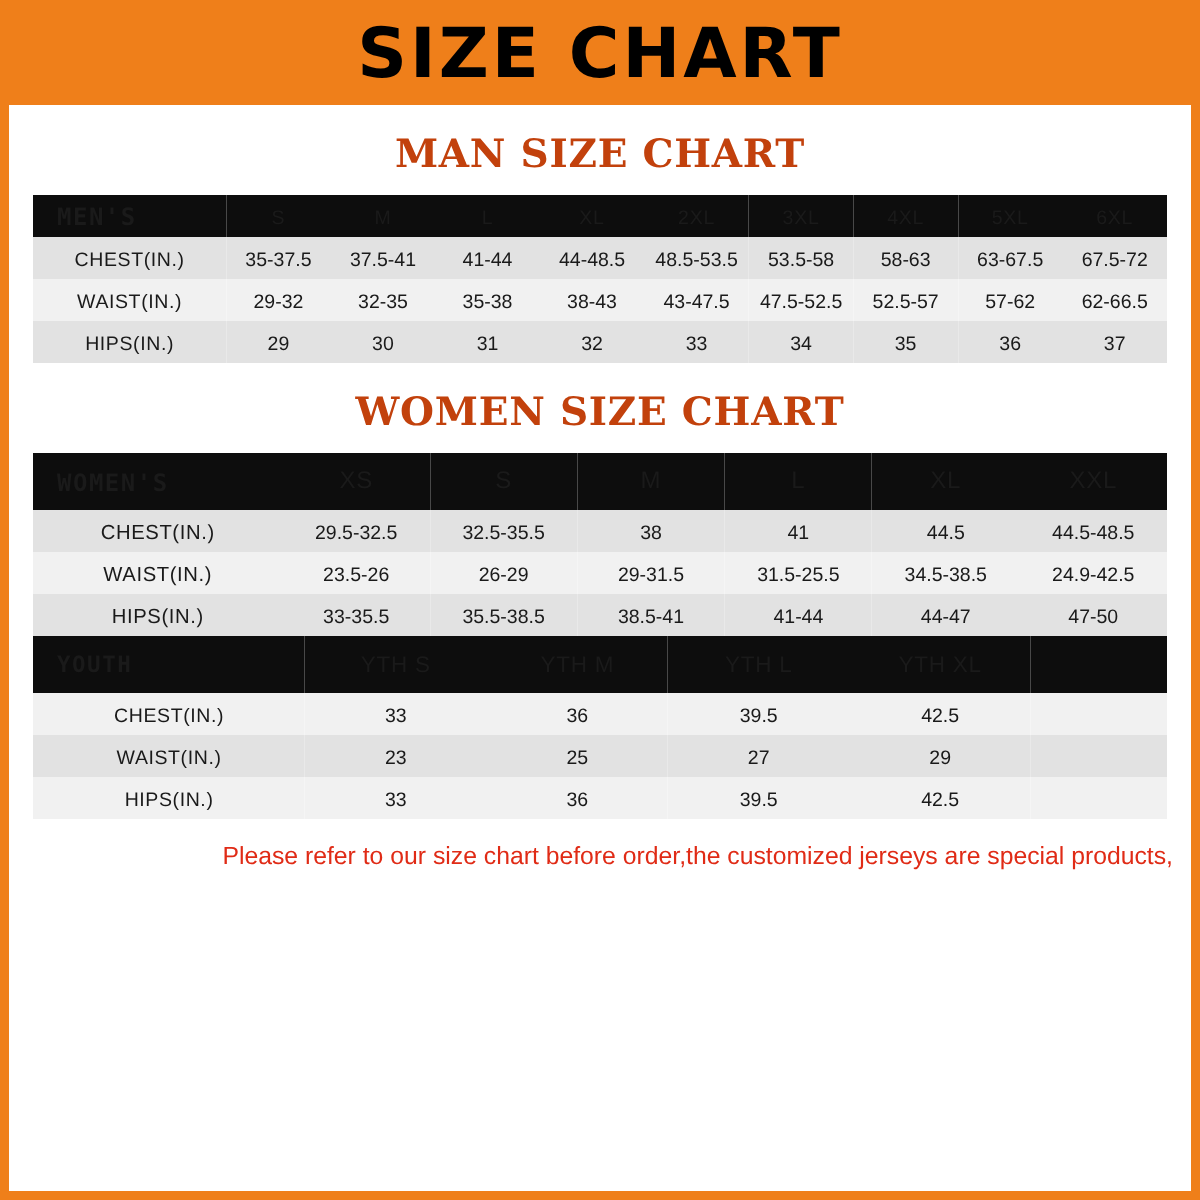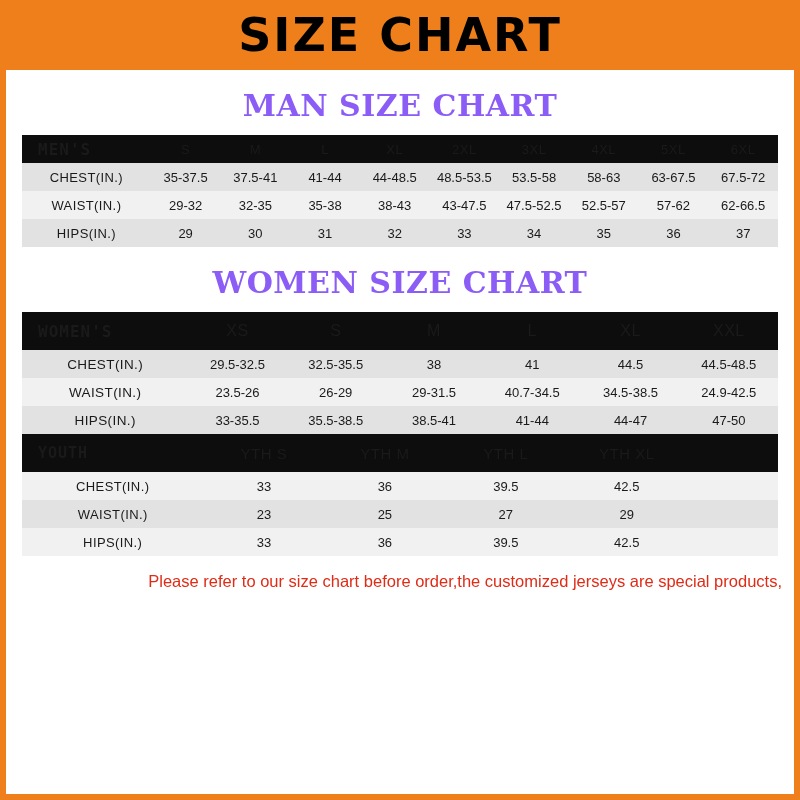--- a/index.html
+++ b/index.html
@@ -39,22 +39,22 @@
     text-align: center;
   }
   
   .section {
     padding: 0 22px;
   }
   .section-title {
     text-align: center;
     font-family: "DejaVu Serif", serif;
     font-weight: bold;
-    font-size: 30px;
-    color: #8b5cf6;
+    font-size: 26px;
+    color: #c2410c;
     letter-spacing: 0.5px;
     margin: 18px 0 12px 0;
   }
   table.size-table {
     width: 100%;
     border-collapse: collapse;
     table-layout: fixed;
     padding-left: 28px;
   }
   table.size-table td, table.size-table th {
@@ -243,21 +243,21 @@
         <td>38</td>
         <td>41</td>
         <td>44.5</td>
         <td>44.5-48.5</td>
       </tr>
       <tr class="row-b">
         <td class="row-label">WAIST(IN.)</td>
         <td>23.5-26</td>
         <td>26-29</td>
         <td>29-31.5</td>
-        <td>40.7-34.5</td>
+        <td>31.5-25.5</td>
         <td>34.5-38.5</td>
         <td>24.9-42.5</td>
       </tr>
       <tr class="row-a">
         <td class="row-label">HIPS(IN.)</td>
         <td>33-35.5</td>
         <td>35.5-38.5</td>
         <td>38.5-41</td>
         <td>41-44</td>
         <td>44-47</td>

